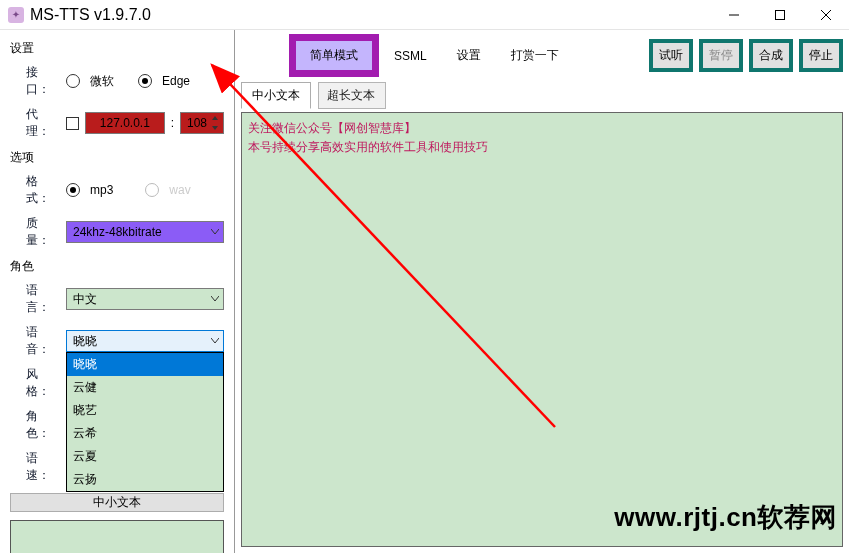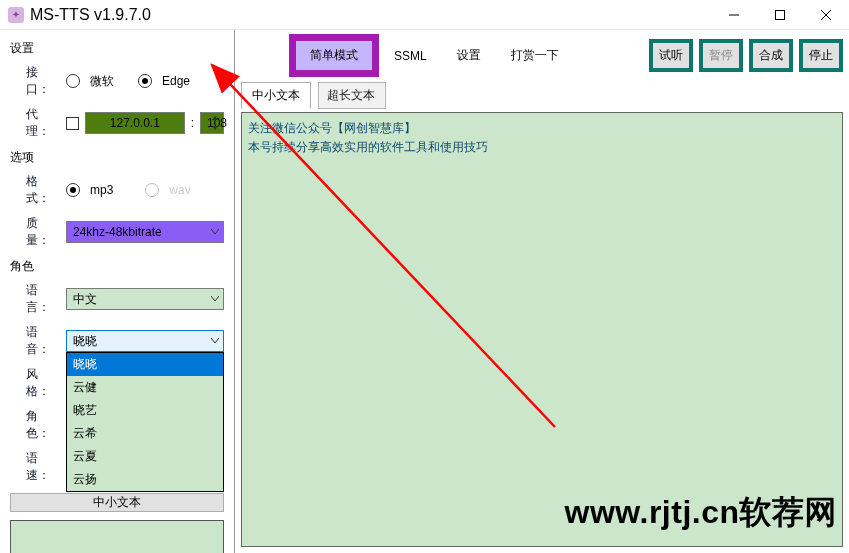--- a/index.html
+++ b/index.html
@@ -20,21 +20,21 @@
 .row { display: flex; align-items: center; gap: 6px; margin: 3px 0; }
 .label { width: 34px; color: #0f172a; margin-left: 16px; }
 
 .radio { display: inline-flex; align-items: center; gap: 10px; }
 .radio-circle { width: 14px; height: 14px; border: 1px solid #333; border-radius: 50%; display: inline-flex; align-items: center; justify-content: center; background: #fff; }
 .radio-circle.checked::after { content: ""; width: 6px; height: 6px; background: #000; border-radius: 50%; }
 .radio-circle.disabled { border-color: #bbb; }
 
 .checkbox { width: 13px; height: 13px; border: 1px solid #333; background: #fff; display: inline-block; }
 
-.textfield { border: 1px solid #7a7a7a; background: #4d7c0f; height: 22px; padding: 0 4px; display: flex; align-items: center; justify-content: center; }
+.textfield { border: 1px solid #7a7a7a; background: #b91c1c; height: 22px; padding: 0 4px; display: flex; align-items: center; justify-content: center; }
 
 .combo { border: 1px solid #7a7a7a; background: #8b5cf6; height: 22px; display: flex; align-items: center; padding: 0 4px 0 6px; position: relative; flex: 1; }
 .combo .arrow { margin-left: auto; }
 .combo.green { background: #cce6cc; }
 .combo.open { border-color: #0078d7; background: #e5f1fb; }
 
 .arrow svg { width: 8px; height: 6px; display: block; }
 
 .dropdown { position: absolute; left: -1px; top: 21px; width: calc(100% + 2px); border: 1px solid #000; background: #cce6cc; z-index: 10; }
 .dropdown-item { padding: 3px 6px; color: #000; background: #cce6cc; }
@@ -50,23 +50,23 @@
 .tabbtn.active { border: 7px solid #a21caf; background: #c4b5fd; margin-left: 48px; }
 .actbtn { border: 4px solid #0f766e; background: #e1e1e1; padding: 4px 0; width: 44px; text-align: center; margin-left: 6px; }
 .actbtn.disabled { color: #888; }
 
 .subtab-row { display: flex; align-items: flex-end; padding: 4px 6px; gap: 7px; }
 .subtab { padding: 4px 10px; border: 1px solid #adadad; background: #fff; border-bottom: 1px solid #fff; position: relative; top: 1px; }
 .subtab.inactive { background: #f0f0f0; border-bottom: 1px solid #adadad; opacity: .9; padding-left: 8px; }
 .interval-wrap { display: flex; align-items: center; gap: 4px; margin-left: 50px; }
 .numbox { border: 1px solid #adadad; background: #f0f0f0; width: 34px; height: 20px; display: flex; align-items: center; justify-content: center; color: #666; }
 
-.editor { flex: 1; margin: 0 6px 6px 6px; border: 1px solid #666; background: #cce6cc; padding: 6px; color: #0c4a6e; line-height: 1.6; position: relative; }
-
-.watermark { position: absolute; right: 12px; bottom: 18px; font-size: 32px; font-weight: bold; color: #000; font-family: Arial, sans-serif; letter-spacing: 0.5px; }
+.editor { flex: 1; margin: 0 6px 6px 6px; border: 1px solid #666; background: #cce6cc; padding: 6px; color: #be185d; line-height: 1.6; position: relative; }
+
+.watermark { position: absolute; right: 12px; bottom: 18px; font-size: 26px; font-weight: bold; color: #000; font-family: Arial, sans-serif; letter-spacing: 0.5px; }
 
 .arrow-annotation { position: absolute; pointer-events: none; }
 </style>
 </head>
 <body>
 
 <div class="titlebar">
   <span class="app-icon">✦</span>
   <span class="title">MS-TTS v1.9.7.0</span>
   <div class="winbtns">
@@ -103,21 +103,21 @@
       <span class="radio">
           <span class="radio-circle checked"></span>
           <span>Edge</span>
         </span>
     </div>
     <div class="row">
       <span class="label">代理：</span>
       <span class="checkbox"></span>
       <span class="textfield" style="flex:1">127.0.0.1</span>
       <span style="color:#000">:</span>
-      <span class="textfield" style="width:24px;position:relative;justify-content:flex-start;padding-left:6px">
+      <span class="textfield" style="width:44px;position:relative;justify-content:flex-start;padding-left:6px">
         <span>108</span>
         <span style="position:absolute;right:1px;top:0;bottom:0;width:14px;display:flex;flex-direction:column">
           <span style="flex:1;display:flex;align-items:center;justify-content:center">
               <svg width="6" height="4">
                 <polygon points="3,0 6,4 0,4" fill="#333"></polygon>
               </svg>
             </span>
           <span style="flex:1;display:flex;align-items:center;justify-content:center">
               <svg width="6" height="4">
                 <polygon points="0,0 6,0 3,4" fill="#333"></polygon>

